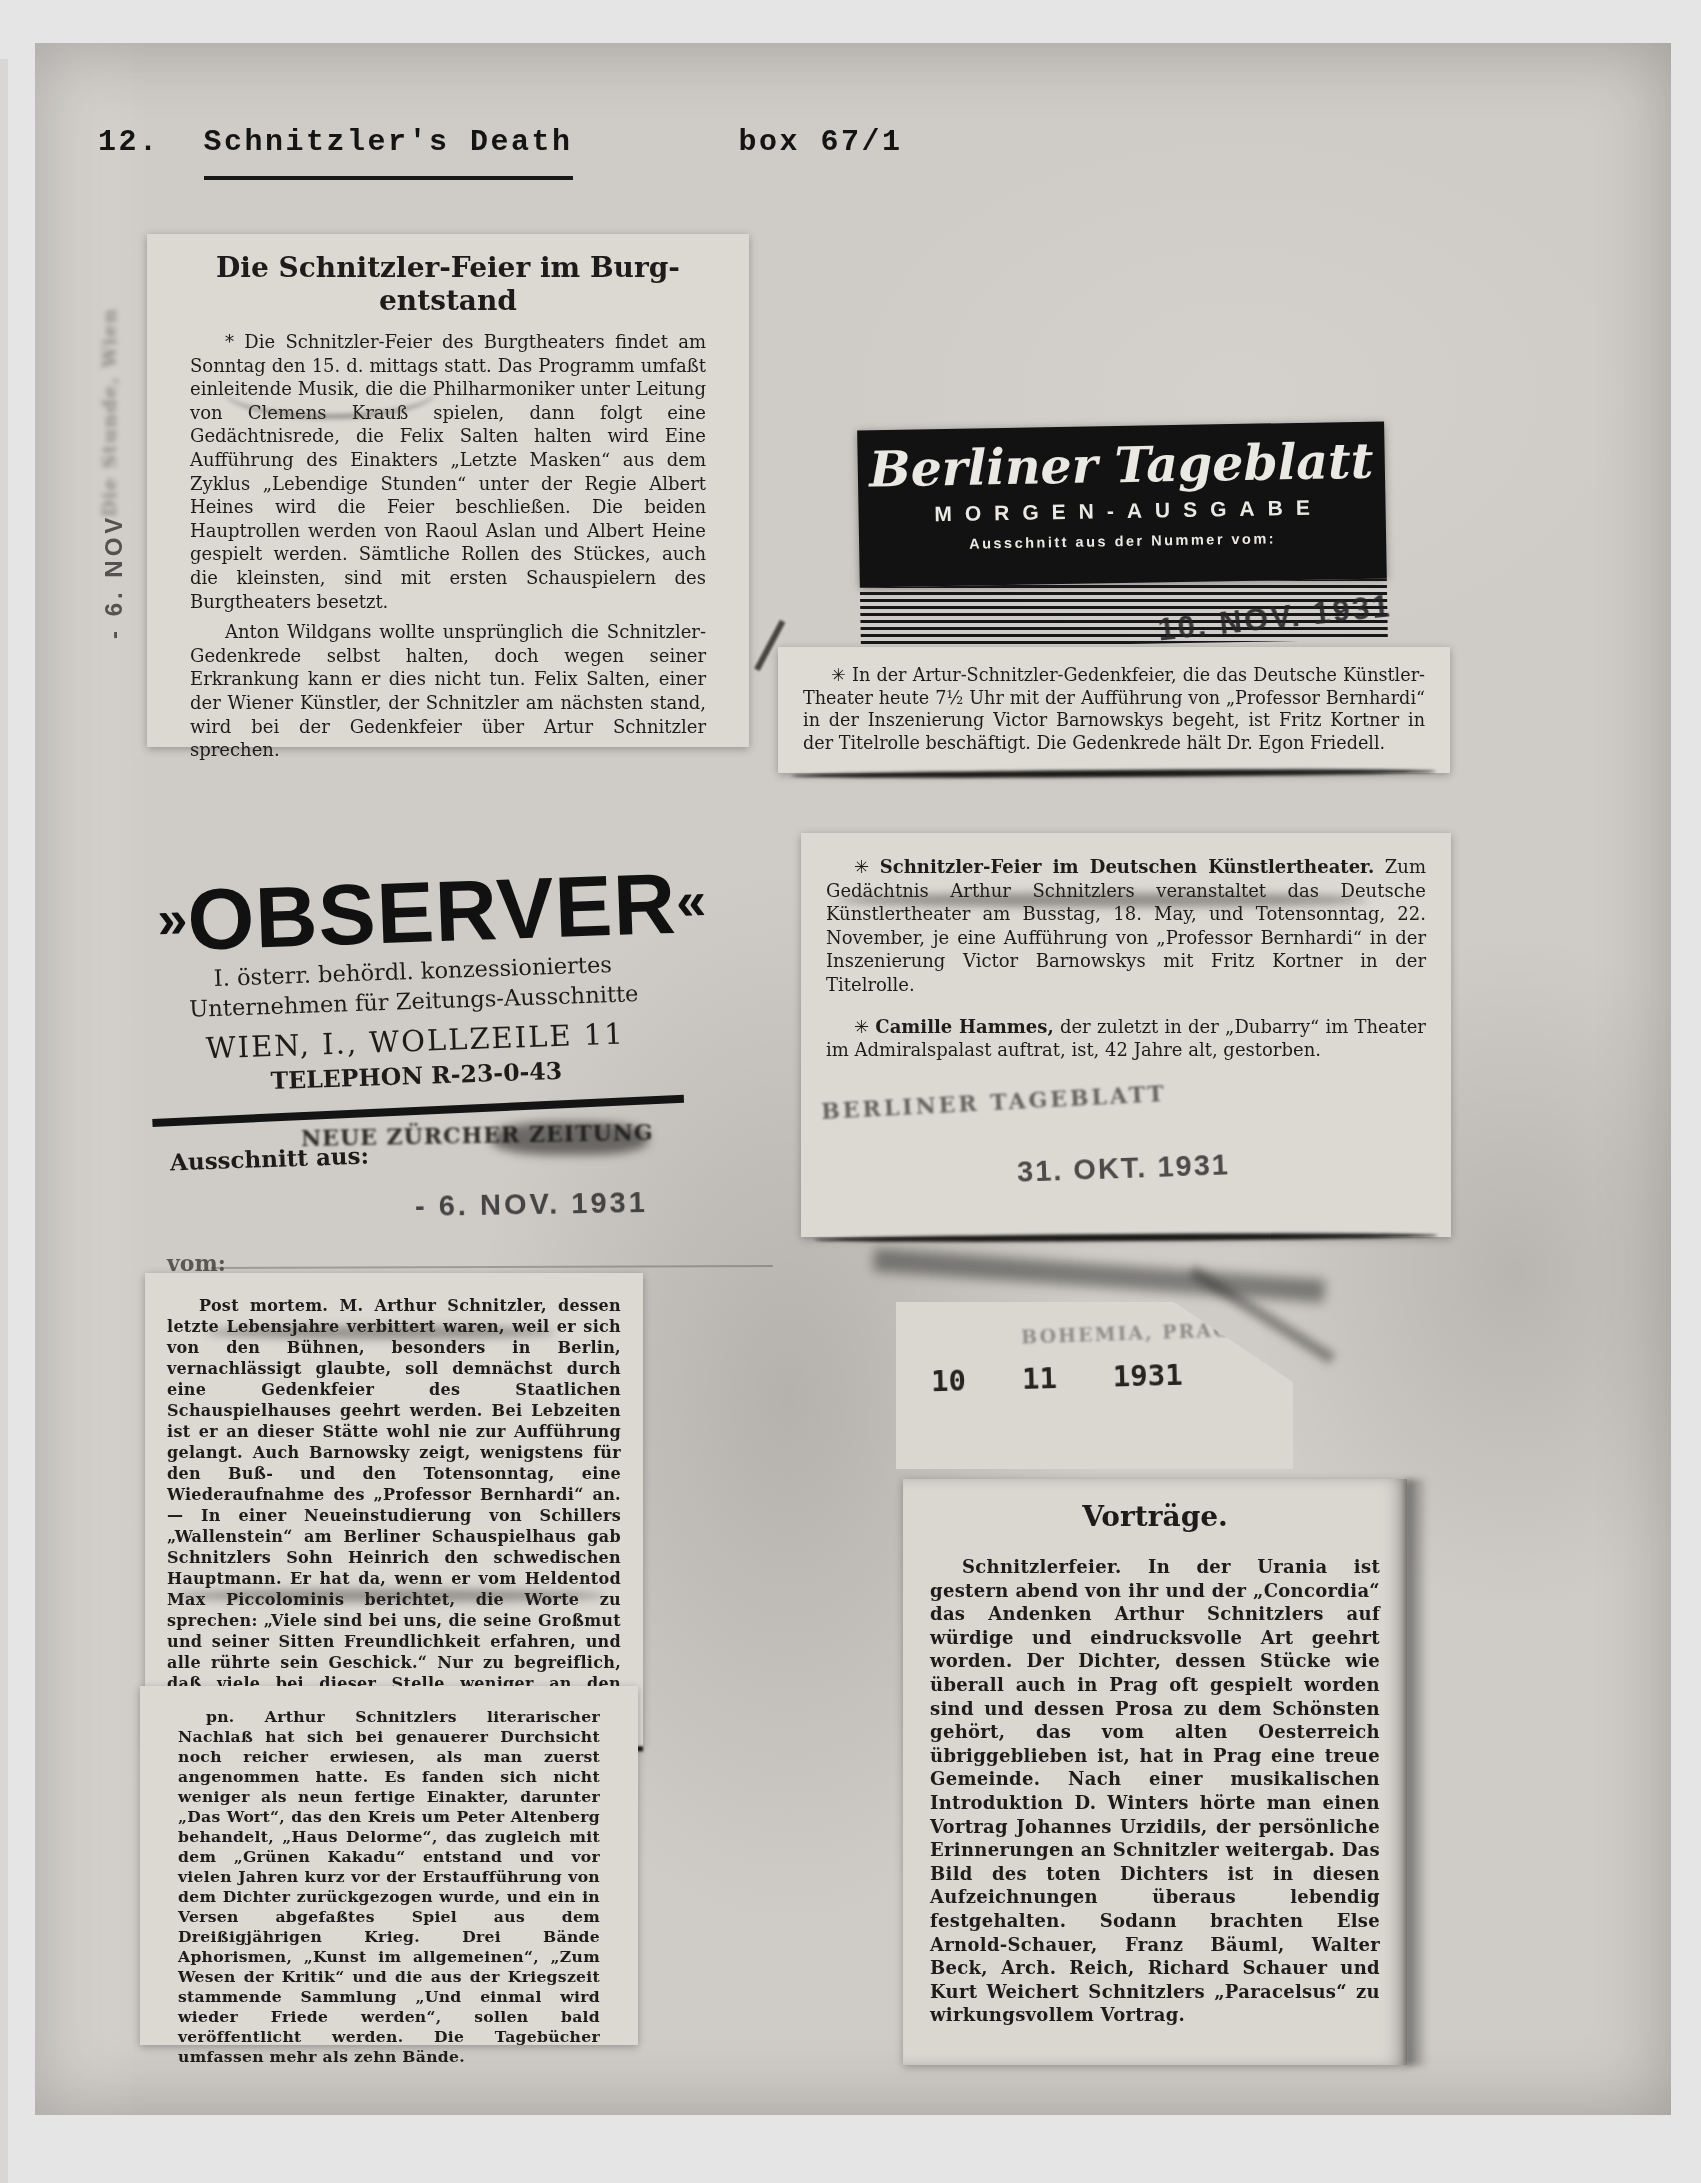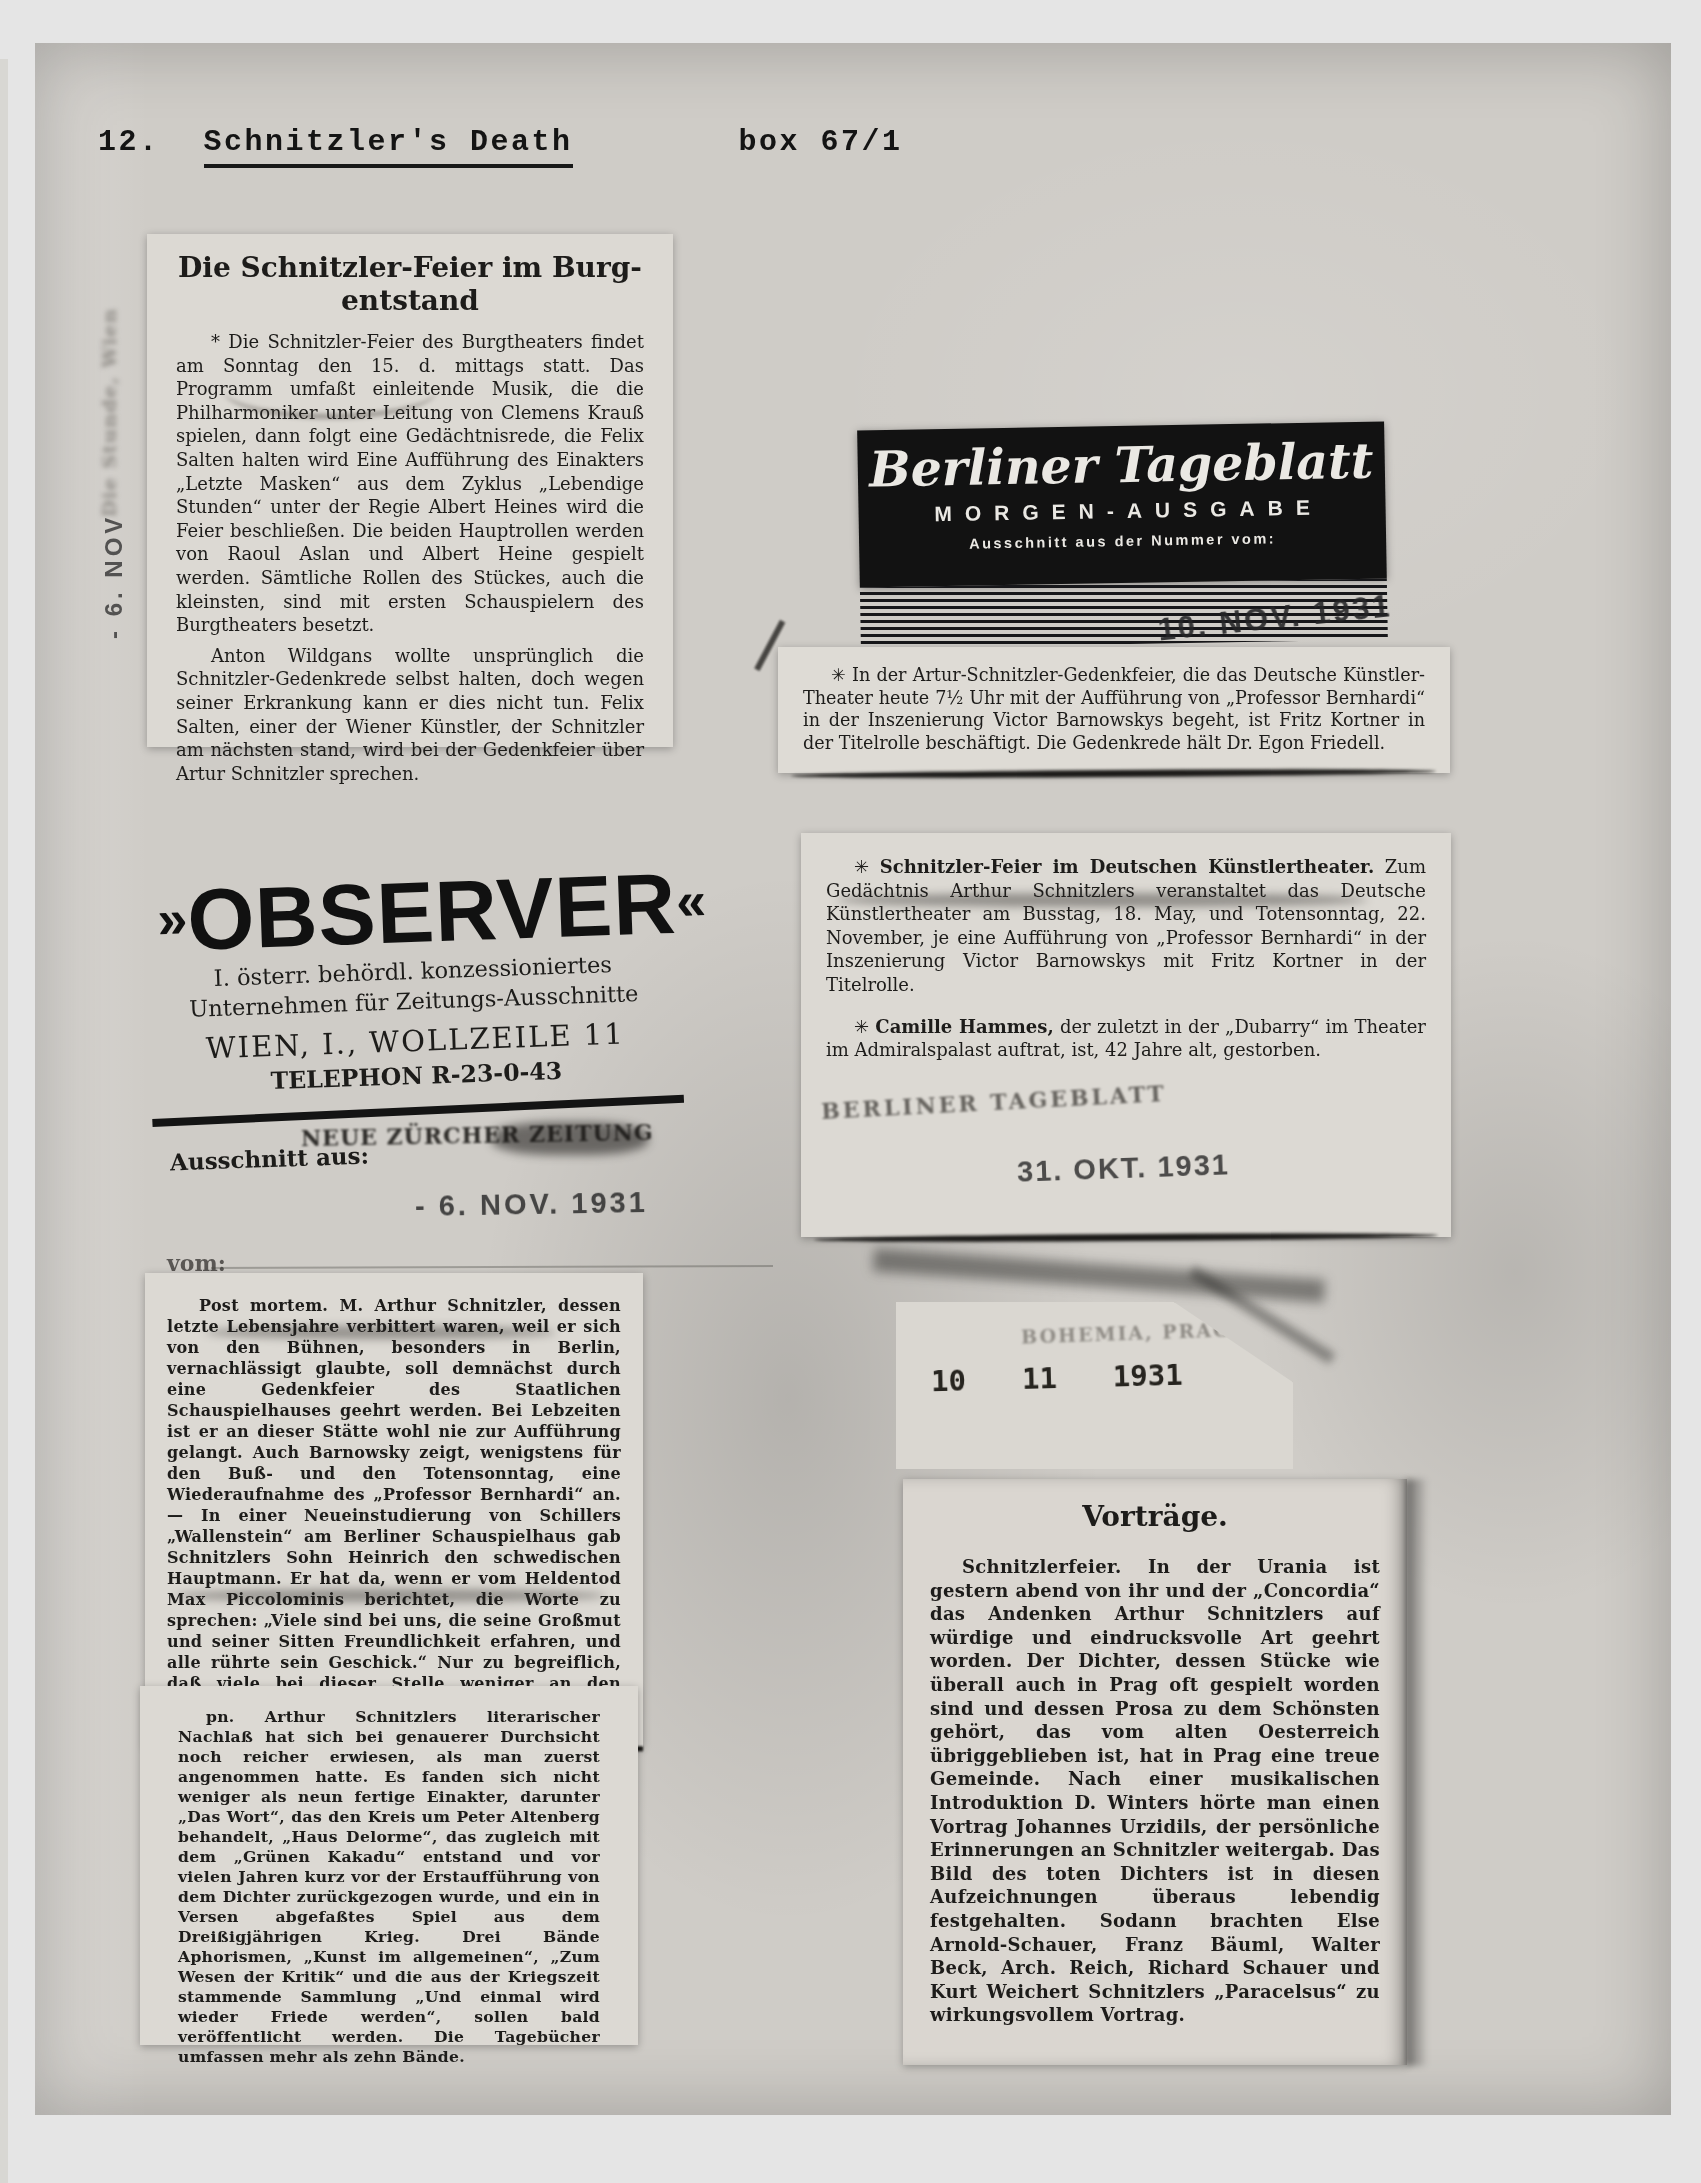--- a/index.html
+++ b/index.html
@@ -17,25 +17,25 @@
   .clip{position:absolute;background:#dcd9d3;box-shadow:0 1.5px 8px rgba(0,0,0,.28);box-sizing:border-box;}
   .jp{text-align:justify;margin:7px;}
   .lead{font-weight:bold;}
   .star{font-family:"DejaVu Sans",sans-serif;font-weight:bold;}
 
   
   #page-header{left:98px;top:125px;display:flex;align-items:flex-start;
      font-family:"Liberation Mono","DejaVu Sans Mono",monospace;font-weight:bold;
      font-size:30px;letter-spacing:2.5px;color:#141414;white-space:nowrap;}
   #hdr-num{margin-right:44px;}
-  #hdr-title{border-bottom:4px solid #181818;padding-bottom:5px;}
+  #hdr-title{border-bottom:4px solid #181818;padding-bottom:17px;}
   #hdr-box{margin-left:166px;}
 
   
-  #clip-burg{left:147px;top:234px;width:526px;height:513px;padding:17px 22px 15px;}
+  #clip-burg{left:147px;top:234px;width:602px;height:513px;padding:17px 36px 15px;}
   #clip-burg h2{margin:0 0 13px;font-size:28px;line-height:33px;text-align:center;font-weight:bold;}
   #clip-burg p{font-size:18px;line-height:23.6px;text-indent:35px;}
   #clip-burg p+p{margin-top:4px;}
   #burg-arc{left:75px;top:125px;width:216px;height:55px;border-bottom:5px solid rgba(60,55,50,.40);
      border-radius:50%;filter:blur(2px);}
 
   
   #margin-src{left:98px;top:351px;height:166px;writing-mode:vertical-rl;transform:rotate(180deg);
      font-weight:bold;font-size:19px;color:rgba(75,72,66,.50);filter:blur(2.5px);letter-spacing:1.5px;white-space:nowrap;}
   #margin-date{left:100px;top:509px;height:130px;writing-mode:vertical-rl;transform:rotate(180deg);

